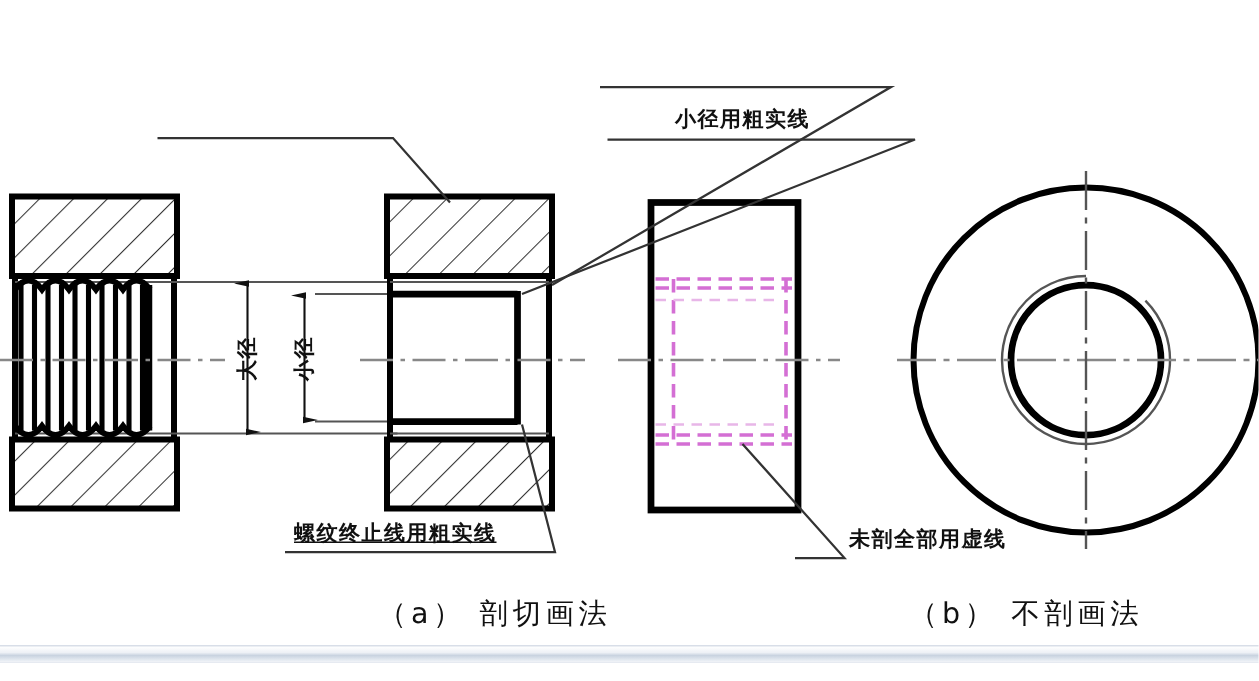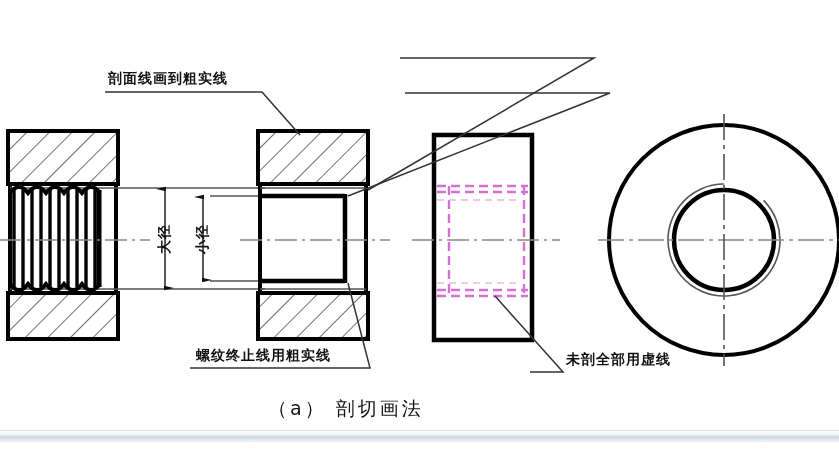--- a/index.html
+++ b/index.html
@@ -155,29 +155,30 @@
       <path d="M400,58 L594,58 L368,190"></path>
 
       <path d="M405,93 L610,93 L348,196"></path>
 
       <path d="M190,368 L370,368 L348,283"></path>
 
       <path d="M530,372 L563,372 L495,296"></path>
     </g>
   </svg>
 
-  <div class="lbl lbl-note" style="left:108px;top:70px;">剖面线画到粗实线</div>
 
 
+  <div class="lbl lbl-note" style="left:450px;top:71px;">小径用粗实线</div>
 
-  <div class="lbl lbl-note" style="left:196px;top:347px;">螺纹终止线用粗实线</div>
+  <div class="lbl lbl-note" style="left:196px;top:347px;text-decoration:underline;">螺纹终止线用粗实线</div>
 
   <div class="lbl lbl-note" style="left:534px;top:351px;margin-left:32px;">未剖全部用虚线</div>
 
   <div class="lbl lbl-rot" style="left:141px;top:230px;width:48px;text-align:center;">大径</div>
 
   <div class="lbl lbl-rot" style="left:179px;top:230px;width:48px;text-align:center;">小径</div>
 
-  <div class="lbl lbl-cap" style="left:268px;top:396px;">（a）  剖切画法</div>
+  <div class="lbl lbl-cap" style="left:252px;top:396px;">（a）  剖切画法</div>
 
+  <div class="lbl lbl-cap" style="left:606px;top:396px;">（b）  不剖画法</div>
 
   <div class="bottombar" style="top:430px;"></div>
 </div>
 
 </body></html>

